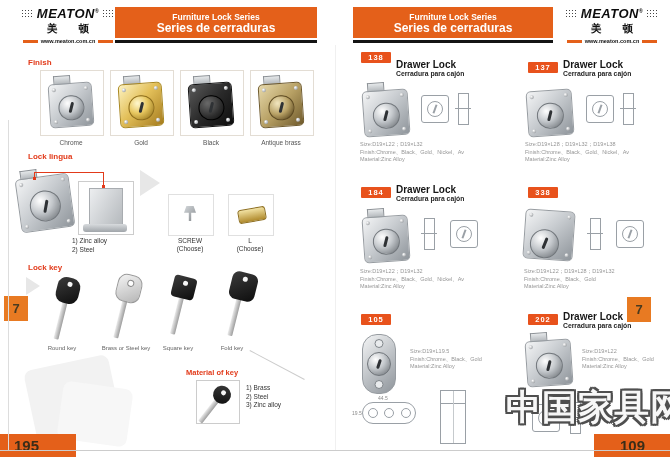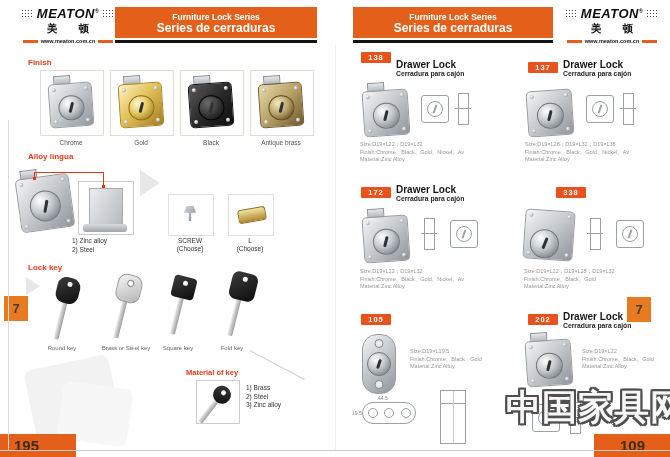--- a/index.html
+++ b/index.html
@@ -234,21 +234,21 @@
             <div class="kw"></div>
           </div>
         </div>
     </div>
   </div>
   <div class="finlab" style="left:40px;">Chrome</div>
   <div class="finlab" style="left:110px;">Gold</div>
   <div class="finlab" style="left:180px;">Black</div>
   <div class="finlab" style="left:250px;">Antique brass</div>
 
-  <div class="seclab" style="left:28px;top:152px;">Alloy lingua</div>
+  <div class="seclab" style="left:28px;top:152px;">Lock lingua</div>
   <div class="lp" style="left:18px;top:176px;width:54px;height:54px;transform:rotate(-8deg);">
     <div class="tng"></div>
       <div class="plate">
         <i class="scr s1"></i>
         <i class="scr s2"></i>
         <i class="scr s3"></i>
         <i class="scr s4"></i>
         <div class="cyl">
           <div class="kw"></div>
         </div>
@@ -368,21 +368,21 @@
       </div>
   </div>
   <div class="tdA" style="left:586px;top:95px;"></div>
   <div class="tdB" style="left:623px;top:93px;"></div>
   <div class="pspecs" style="left:525px;top:141px;">
     <div>Size:D19×L28；D19×L32；D19×L38</div>
     <div>Finish:Chrome、Black、Gold、Nickel、Av</div>
     <div>Material:Zinc Alloy</div>
   </div>
 
-  <div class="pbadge" style="left:361px;top:187px;">172</div>
+  <div class="pbadge" style="left:361px;top:187px;">184</div>
   <div class="ptitle" style="left:396px;top:185px;">
     <div class="en">Drawer Lock</div>
     <div class="es">Cerradura para cajón</div>
   </div>
   <div class="lp tilt" style="left:363px;top:216px;width:46px;height:46px;">
     <div class="tng"></div>
       <div class="plate">
         <i class="scr s1"></i>
         <i class="scr s2"></i>
         <i class="scr s3"></i>
@@ -393,21 +393,21 @@
       </div>
   </div>
   <div class="tdB" style="left:424px;top:218px;"></div>
   <div class="tdA" style="left:450px;top:220px;"></div>
   <div class="pspecs" style="left:360px;top:268px;">
     <div>Size:D19×L22；D19×L32</div>
     <div>Finish:Chrome、Black、Gold、Nickel、Av</div>
     <div>Material:Zinc Alloy</div>
   </div>
 
-  <div class="pbadge" style="left:556px;top:187px;">338</div>
+  <div class="pbadge" style="left:528px;top:187px;">338</div>
   <div class="lp" style="left:524px;top:210px;width:50px;height:50px;transform:rotate(4deg);">
     <div class="plate">
         <i class="scr s1"></i>
         <i class="scr s2"></i>
         <i class="scr s3"></i>
         <i class="scr s4"></i>
         <div class="cyl" style="top:68%;left:42%;">
           <div class="kw"></div>
         </div>
       </div>

